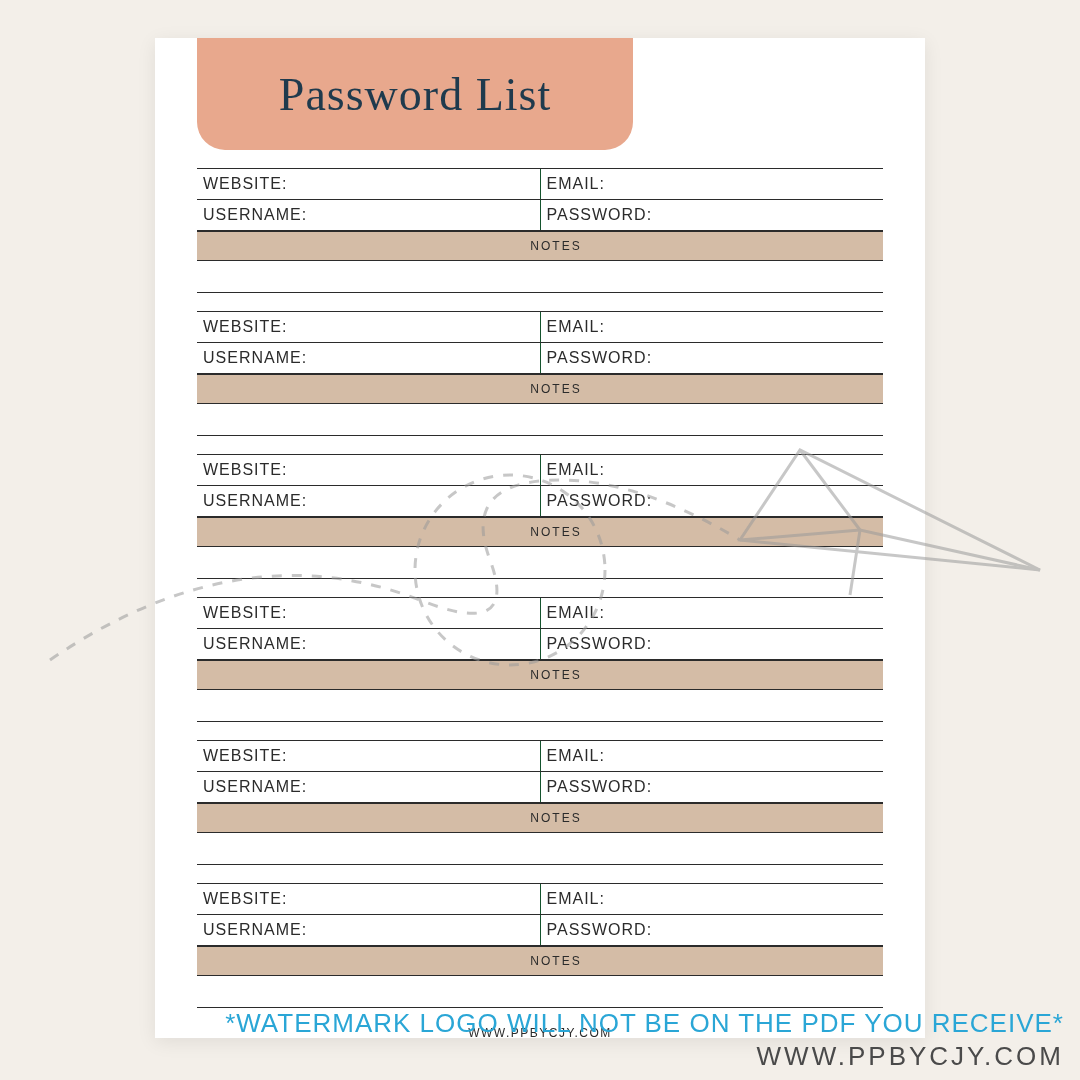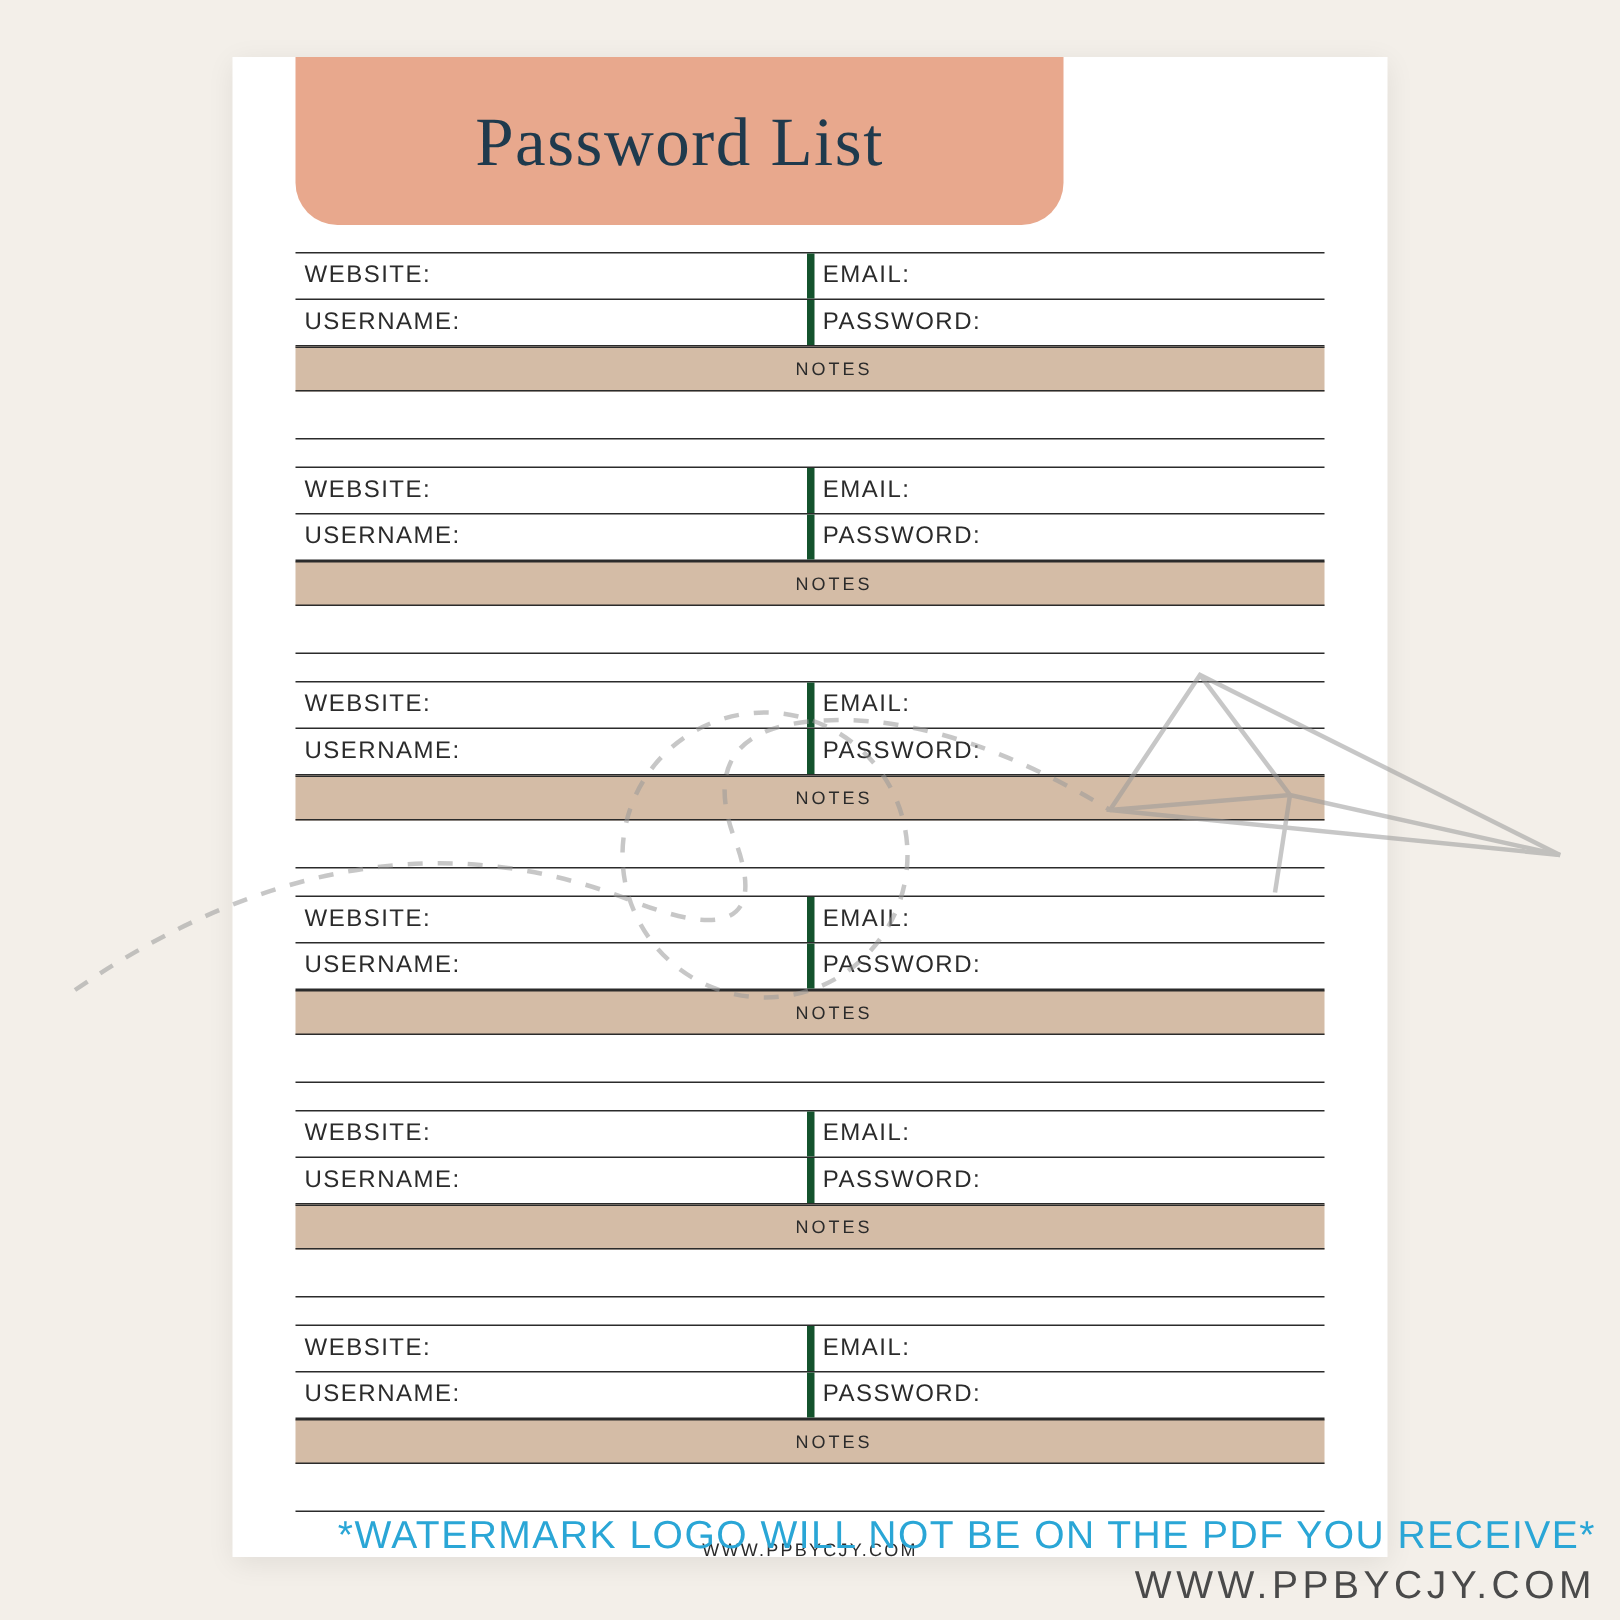--- a/index.html
+++ b/index.html
@@ -25,21 +25,21 @@
     left: 155px;
     top: 38px;
     width: 770px;
     height: 1000px;
     background: #ffffff;
     box-shadow: 0 4px 18px rgba(0,0,0,0.08);
     padding: 0 42px 20px 42px;
   }
 
   .title-banner {
-    width: 512px;
+    width: 436px;
     height: 112px;
     background: #e8a88d;
     border-radius: 0 0 28px 28px;
     display: flex;
     align-items: center;
     justify-content: center;
     margin-bottom: 18px;
   }
   .title-banner h1 {
     font-family: Georgia, "Times New Roman", serif;
@@ -60,21 +60,21 @@
   .cell {
     flex: 1;
     font-size: 16px;
     letter-spacing: 1px;
     color: #2b2b2b;
     padding: 8px 6px;
     height: 30px;
     display: flex;
     align-items: center;
   }
-  .cell + .cell { border-left: 5px solid #14532d; }
+  .cell + .cell { border-left: 1px solid #14532d; }
   .notes-header {
     background: #d4bca6;
     text-align: center;
     justify-content: center;
     border-top: 1px solid #2b2b2b;
     border-bottom: 1px solid #2b2b2b;
     height: 30px;
     font-size: 12px;
     letter-spacing: 2px;
     color: #2b2b2b;

